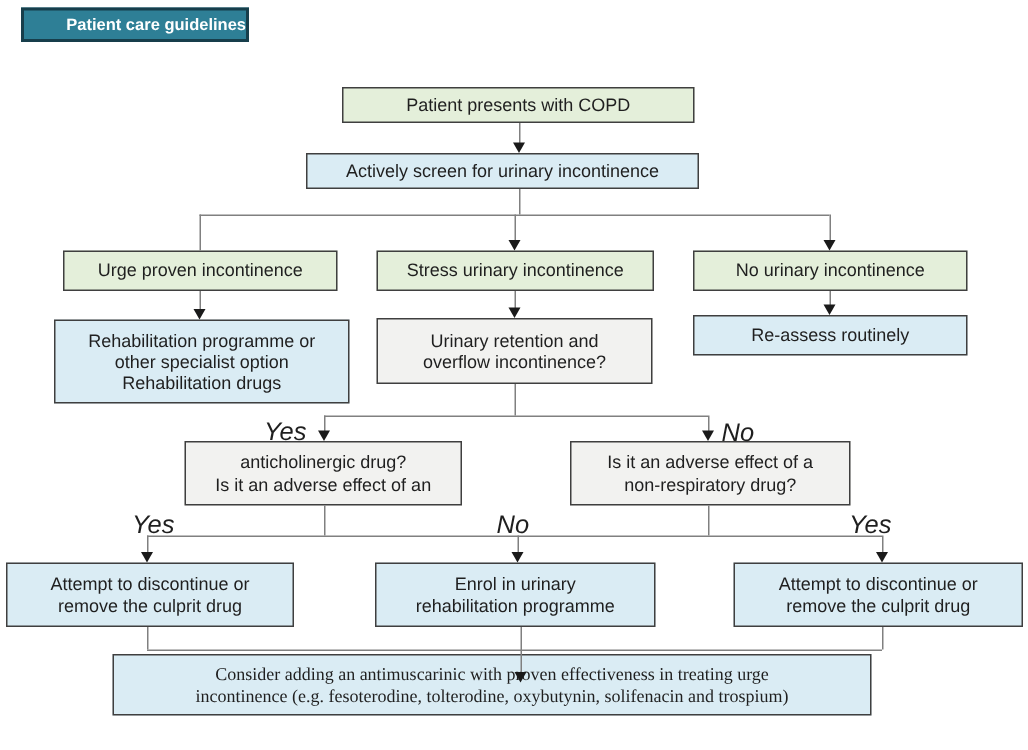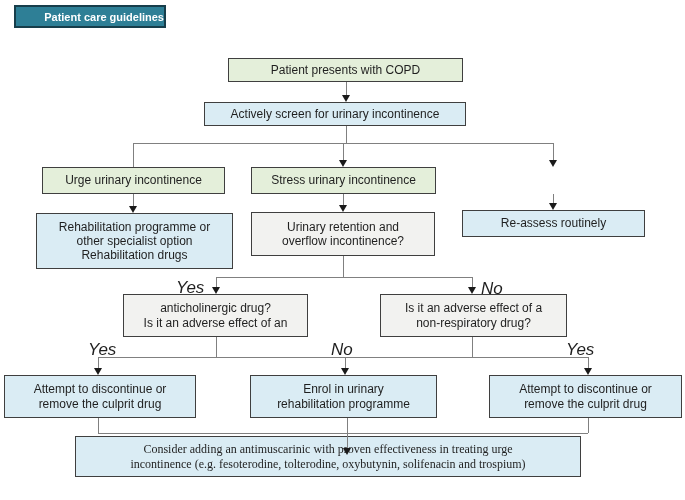--- a/index.html
+++ b/index.html
@@ -78,27 +78,30 @@
 
   <div class="node green" style="left:228px; top:58px; width:235px; height:24px;">
     <span>Patient presents with COPD</span>
   </div>
 
   <div class="node blue" style="left:204px; top:102px; width:262px; height:24px;">
     <span>Actively screen for urinary incontinence</span>
   </div>
 
   <div class="node green" style="left:42px; top:167px; width:183px; height:27px;">
-    <span>Urge urinary incontinence</span>
+    <span>Urge proven incontinence</span>
   </div>
 
   <div class="node green" style="left:251px; top:167px; width:185px; height:27px;">
     <span>Stress urinary incontinence</span>
   </div>
 
+  <div class="node green" style="left:462px; top:167px; width:183px; height:27px;">
+    <span>No urinary incontinence</span>
+  </div>
 
   <div class="node blue" style="left:36px; top:213px; width:197px; height:56px;">
     <span>Rehabilitation programme or</span>
     <span>other specialist option</span>
     <span>Rehabilitation drugs</span>
   </div>
 
   <div class="node blue" style="left:462px; top:210px; width:183px; height:27px;">
     <span>Re-assess routinely</span>
   </div>

